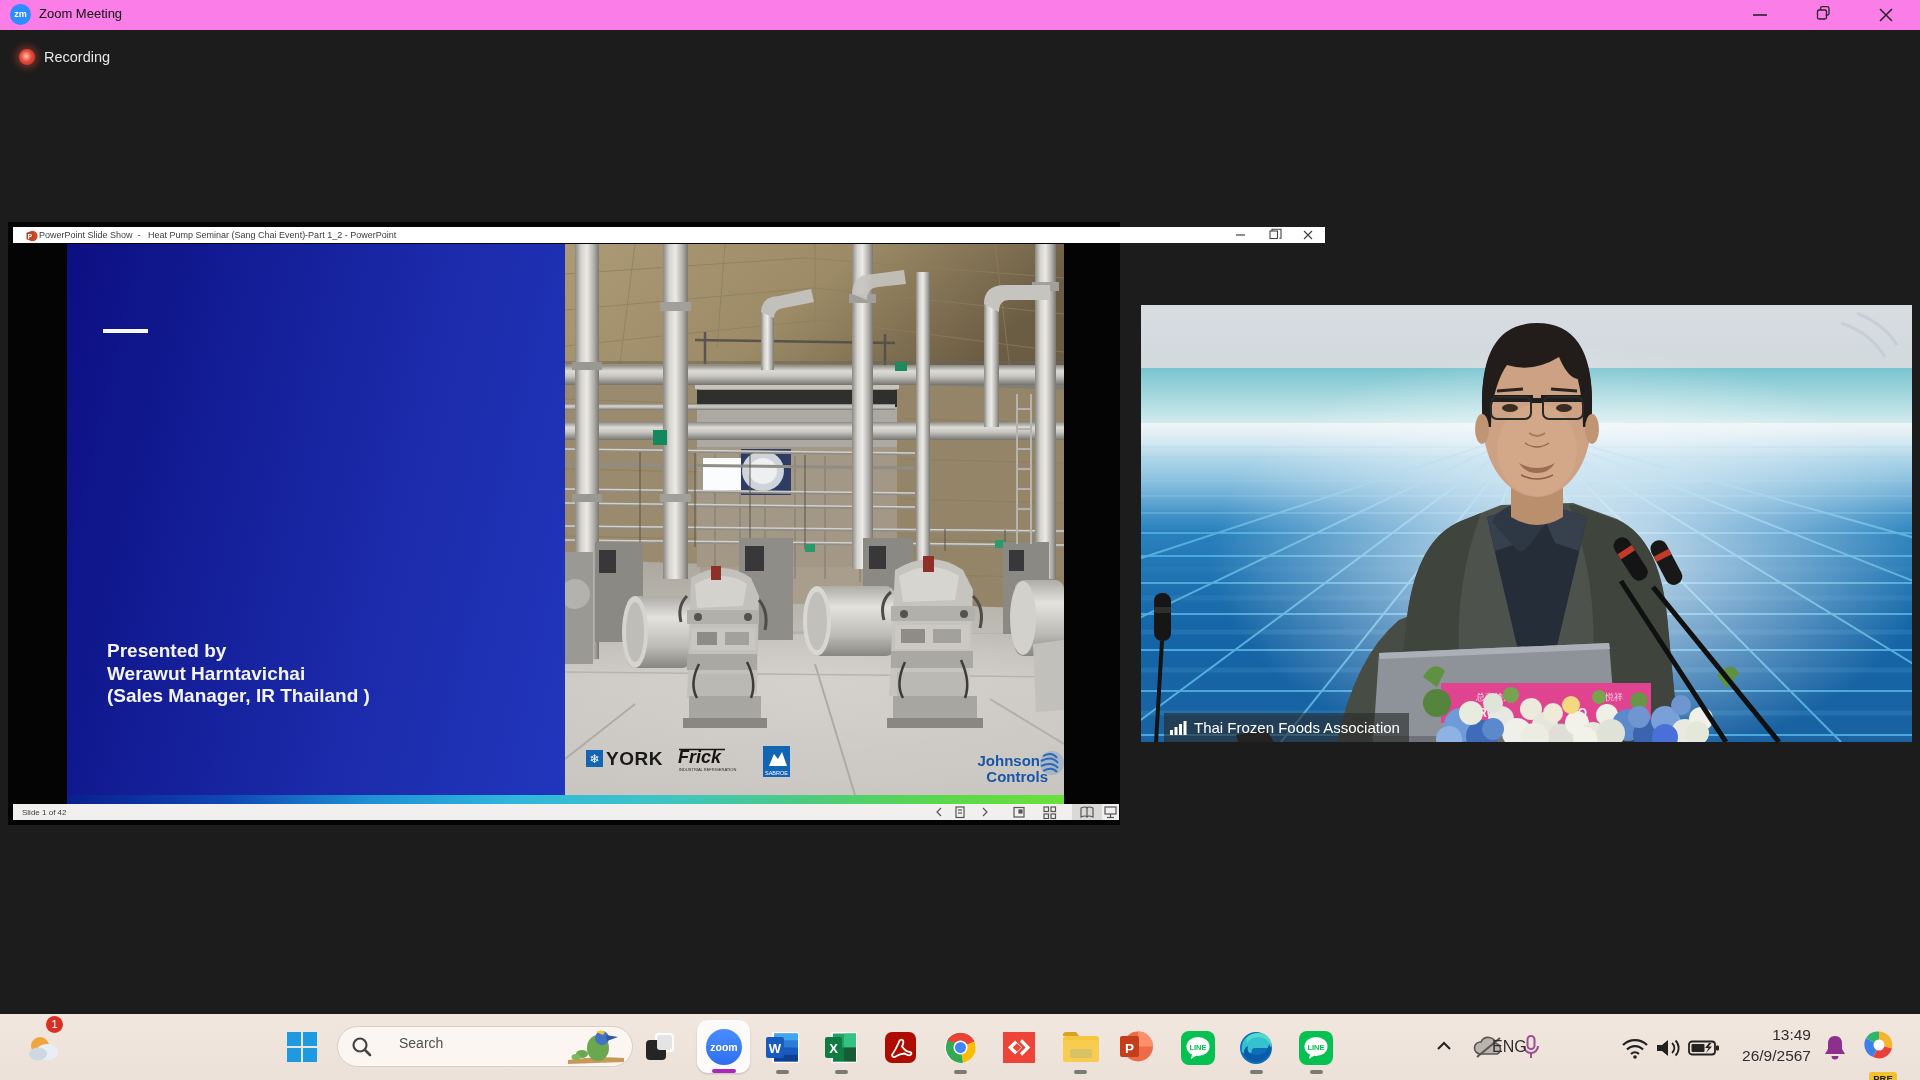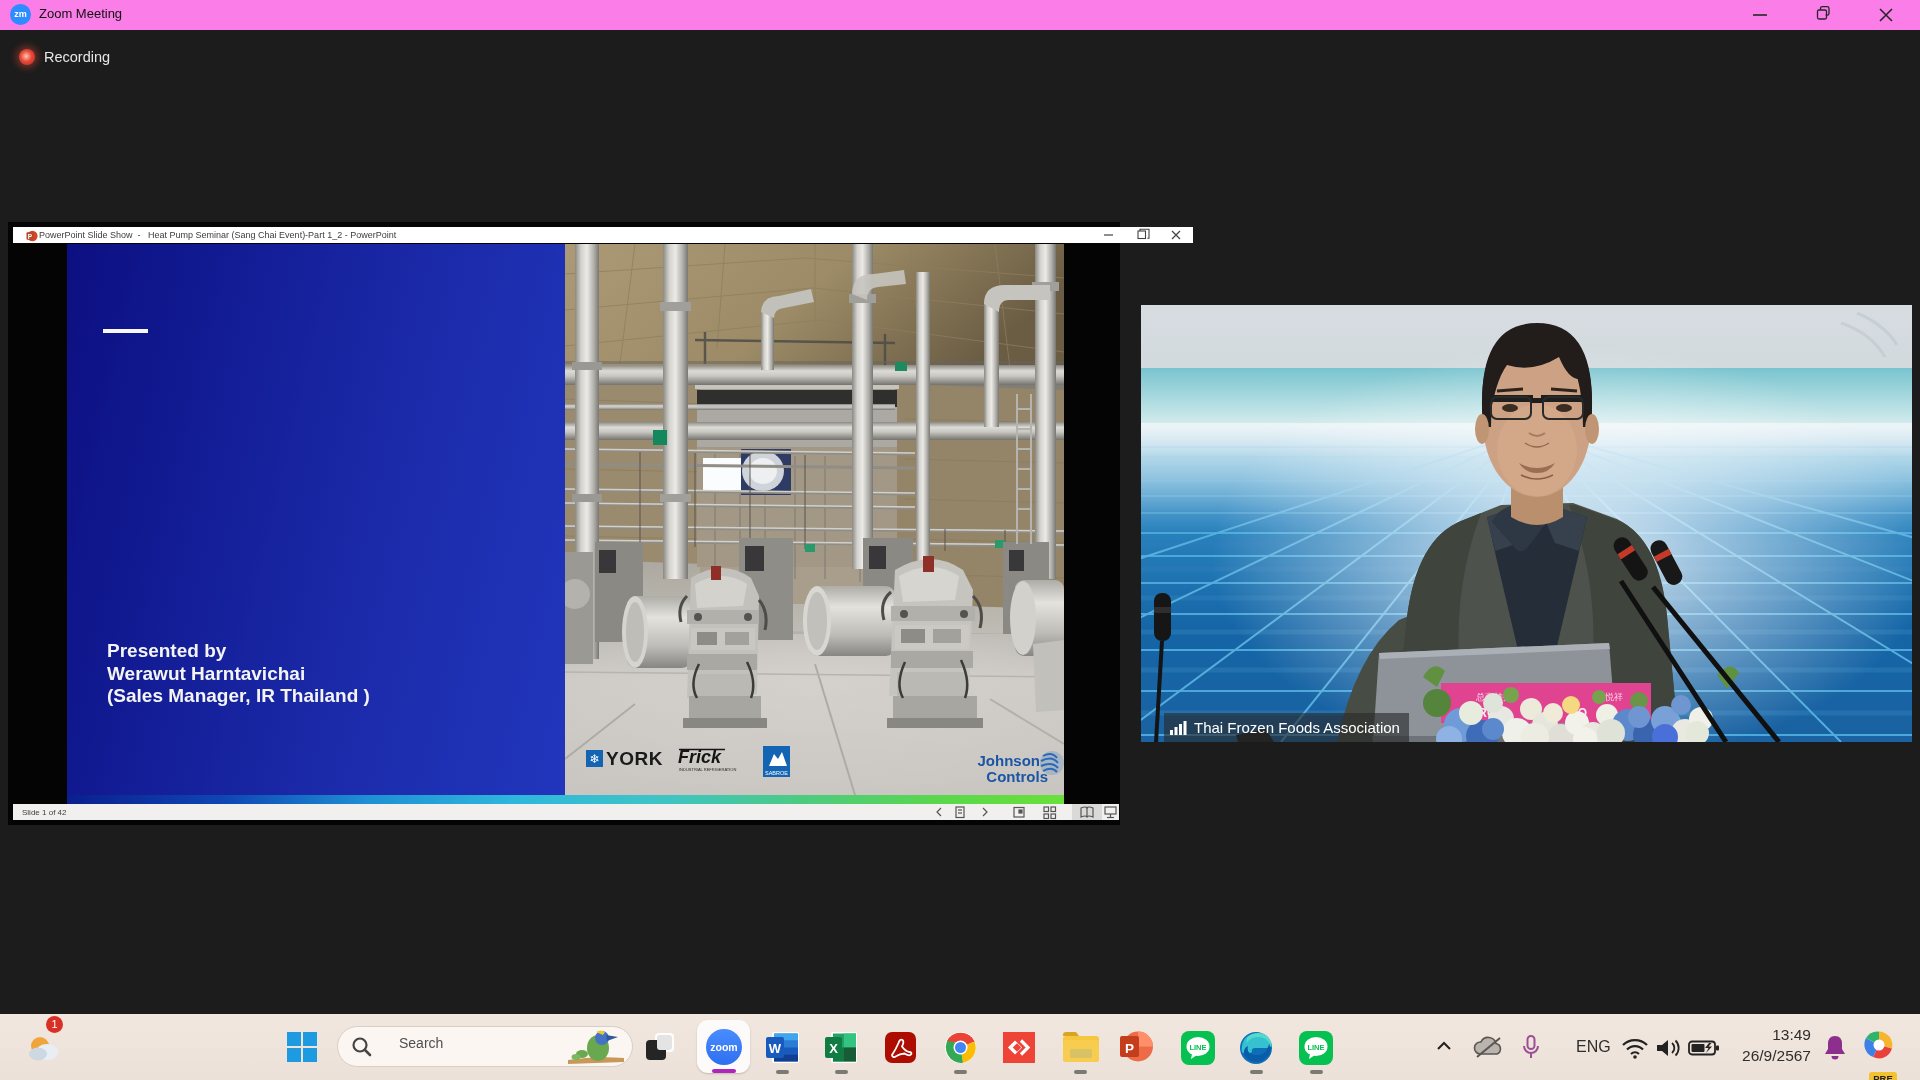--- a/index.html
+++ b/index.html
@@ -12,21 +12,21 @@
     background:#2d8cff; color:#fff; font-size:9px; font-weight:bold;
     text-align:center; line-height:21px; }
   #zmtitle { left:39px; top:6px; font-size:13px; color:#101010; }
   
   #recdot { left:19px; top:49px; width:16px; height:16px; border-radius:50%;
     background:radial-gradient(circle at 45% 45%, #ffc5ae 0%, #f2544080 45%, #c0302880 78%, rgba(150,30,25,0.25) 100%);
     background-color:#d8382c; box-shadow:0 0 7px 3px rgba(235,80,60,0.4); }
   #rectext { left:44px; top:49px; font-size:14.5px; color:#e6e6e6; }
   
   #pptwin { left:8px; top:222px; width:1112px; height:603px; background:#040404; }
-  #ppttitle { position:absolute; left:5px; top:5px; width:1180px; height:16px; background:#ffffff;padding-left:39px; }
+  #ppttitle { position:absolute; left:5px; top:5px; width:1312px; height:16px; background:#ffffff;padding-left:39px; }
   #ppttitle .t { position:absolute; left:26px; top:3px; font-size:9px; color:#3c3c3c; white-space:pre; }
   #blueslide { position:absolute; left:59px; top:22px; width:498px; height:551px;
     background:linear-gradient(103deg,#0c0f81 0%, #131d96 30%, #1b2aa9 60%, #2136bd 100%); }
   #dash { position:absolute; left:36px; top:85px; width:45px; height:4px; background:#f8f8f8; }
   #slidetitle { position:absolute; left:39px; top:132px; width:430px; font-size:29.5px; line-height:34.5px;
     font-weight:bold; color:#fefefe; letter-spacing:-0.2px;}
   #presented { position:absolute; left:40px; top:396px; font-size:19px; line-height:22.7px;
     font-weight:bold; color:#f4f4f4; }
   #photo { position:absolute; left:557px; top:22px; width:499px; height:551px; }
   #tealstrip { position:absolute; left:59px; top:573px; width:997px; height:9px;
@@ -688,21 +688,21 @@
   </svg>
   <svg class="abs" style="left:1472px;top:1036px" width="34" height="24" viewBox="0 0 34 24">
     <path d="M8 18 a6 6 0 0 1 1 -12 a8 8 0 0 1 15 1.5 a5.5 5.5 0 0 1 1 10.5 Z" fill="#b9b4ae" stroke="#5a5550" stroke-width="1.6"></path>
     <line x1="5" y1="21" x2="28" y2="2" stroke="#5a5550" stroke-width="2"></line>
   </svg>
   <svg class="abs" style="left:1521px;top:1035px" width="20" height="26" viewBox="0 0 20 26">
     <rect x="6.5" y="1" width="7" height="13" rx="3.5" fill="none" stroke="#9c4f96" stroke-width="2"></rect>
     <path d="M3 11 a7 7 0 0 0 14 0" fill="none" stroke="#9c4f96" stroke-width="2"></path>
     <line x1="10" y1="18" x2="10" y2="23" stroke="#9c4f96" stroke-width="2"></line>
   </svg>
-  <div class="abs tbtxt" style="left:1576px;top:1038px;font-size:16px;">ENG</div>
+  <div class="abs tbtxt" style="left:1492px;top:1038px;font-size:16px;">ENG</div>
   <svg class="abs" style="left:1621px;top:1037px" width="28" height="22" viewBox="0 0 28 22">
     <path d="M2 8 a17 17 0 0 1 24 0" fill="none" stroke="#222" stroke-width="2.2"></path>
     <path d="M6 12.5 a11 11 0 0 1 16 0" fill="none" stroke="#222" stroke-width="2.2"></path>
     <path d="M10 17 a6 6 0 0 1 8 0" fill="none" stroke="#222" stroke-width="2.2"></path>
     <circle cx="14" cy="20" r="1.8" fill="#222"></circle>
   </svg>
   <svg class="abs" style="left:1655px;top:1037px" width="28" height="22" viewBox="0 0 28 22">
     <path d="M2 8 l5 0 l6 -5 l0 16 l-6 -5 l-5 0 Z" fill="#222"></path>
     <path d="M17 6 a6.5 6.5 0 0 1 0 10 M20.5 3.5 a10.5 10.5 0 0 1 0 15" fill="none" stroke="#222" stroke-width="1.8"></path>
   </svg>

